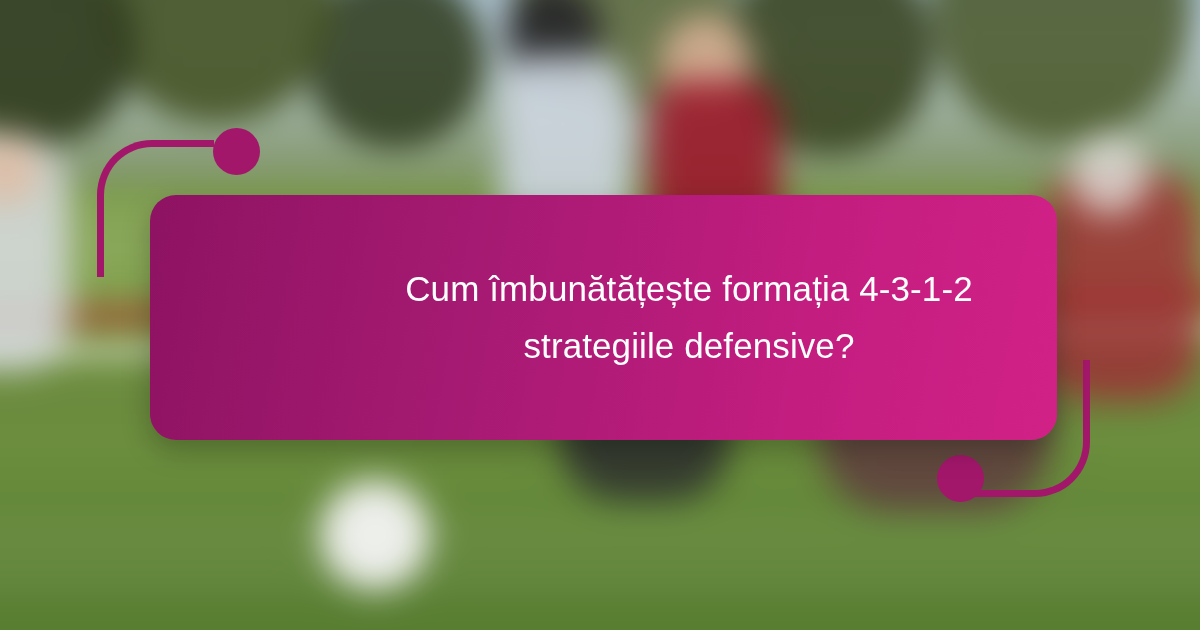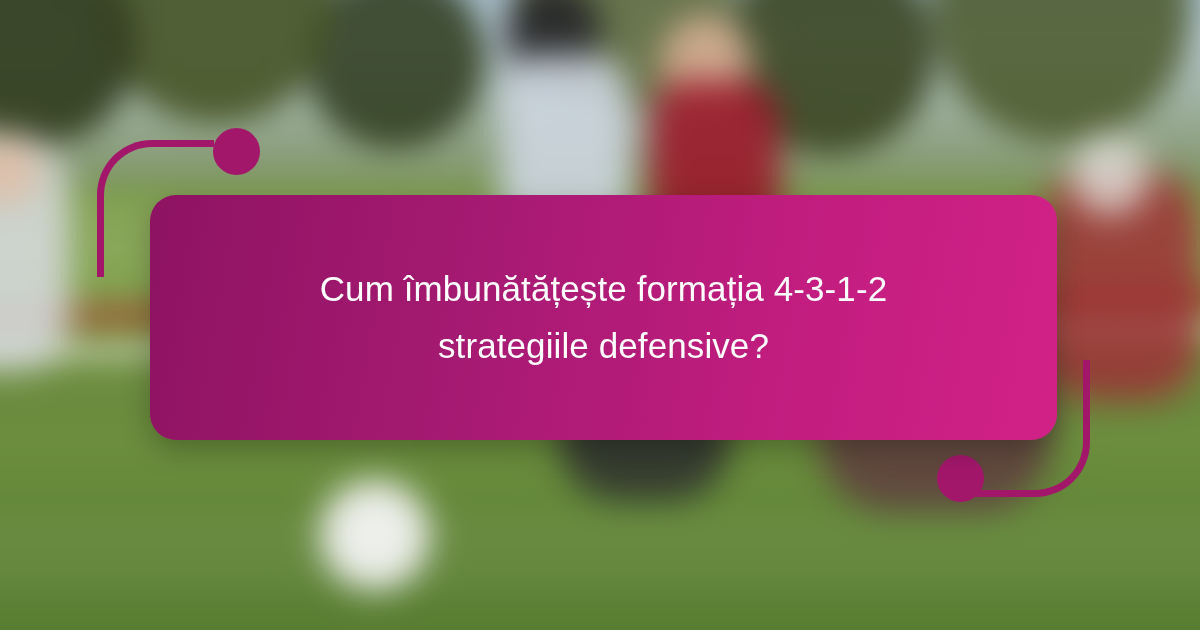--- a/index.html
+++ b/index.html
@@ -143,21 +143,21 @@
     position: absolute;
     left: 150px;
     top: 195px;
     width: 907px;
     height: 245px;
     border-radius: 26px;
     background: linear-gradient(100deg, #8e1362 0%, #a51a72 35%, #c31d80 72%, #d12187 100%);
     box-shadow: 0 10px 28px rgba(0,0,0,.25);
     display: flex;
     align-items: center;
-    justify-content: center;
+    justify-content: flex-end;
   }
   .card-title {
     color: #ffffff;
     font-size: 35px;
     line-height: 1.62;
     font-weight: 400;
     text-align: center;
     letter-spacing: .1px;
     padding: 0 48px;
     max-width: 640px;

